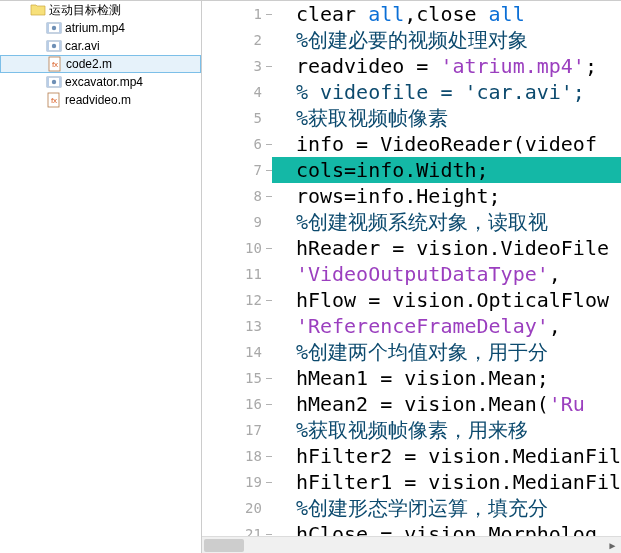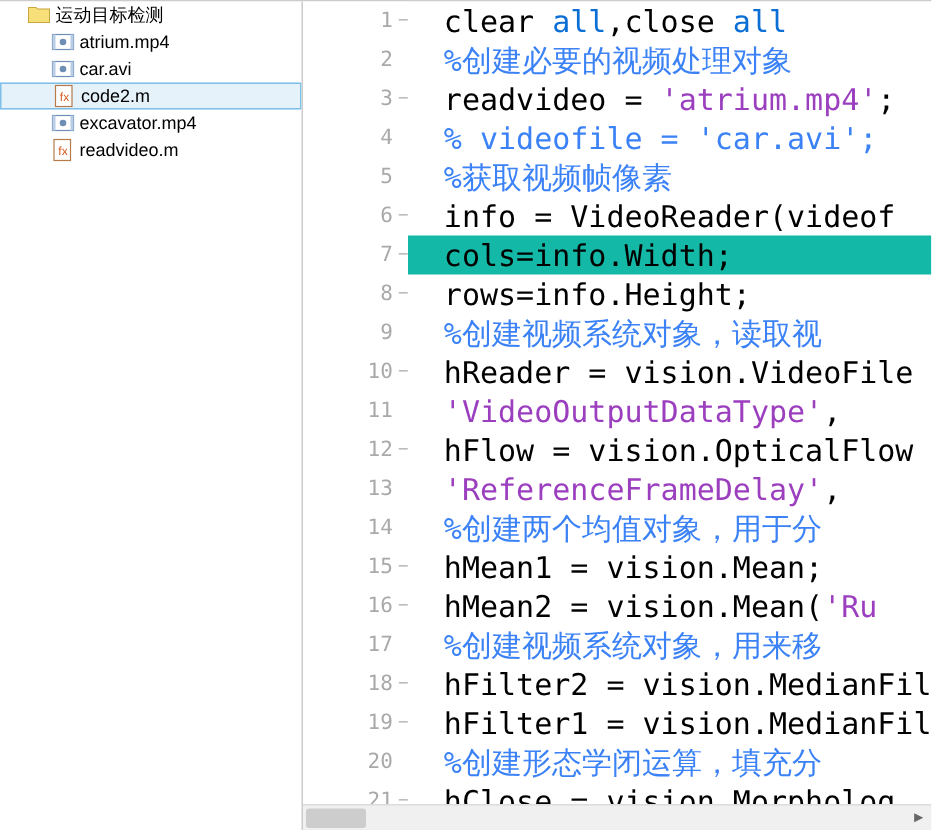--- a/index.html
+++ b/index.html
@@ -1,33 +1,33 @@
 <!DOCTYPE html>
 <html><head>
 <meta charset="utf-8">
 <style>
 html,body{margin:0;padding:0;font-family:"Microsoft YaHei",Arial,sans-serif;font-size:13px;background:#fff;color:#000;overflow:hidden}
 .container{display:flex;width:621px;height:553px;border-top:1px solid #ccc}
 .sidebar{width:281px;height:100%;background:#fff;border-right:1px solid #ccc;box-sizing:border-box;overflow:hidden}
-.file-item{display:flex;align-items:center;height:18px;padding:0 2px;white-space:nowrap;cursor:pointer}
+.file-item{display:flex;align-items:center;height:18px;padding:0 14px;white-space:nowrap;cursor:pointer}
 .file-item.selected{background:#e6f2fa;border:1px solid #7cbfe8;height:16px}
 .file-item .indent1{width:16px;display:inline-block}
 .file-item .indent2{width:32px;display:inline-block}
 .icon{width:16px;height:16px;display:inline-flex;align-items:center;justify-content:center;margin-right:3px}
 .icon svg{width:16px;height:16px}
 .filename{font-size:12px;color:#000}
 .editor{flex:1;height:100%;display:flex;flex-direction:column;background:#fff;position:relative}
 .editor-rows{flex:1;overflow:hidden}
 .row{display:flex;align-items:flex-start;height:26px}
 .gutter{width:60px;text-align:right;padding-right:10px;color:#a9a9a9;font-size:14px;line-height:26px;font-family:Consolas,monospace;position:relative;background:#fff}
 .dash{position:absolute;right:-2px;top:0;width:10px;height:26px;display:flex;align-items:center;justify-content:center;color:#999;font-size:10px}
 .code{flex:1;font-family:Consolas,"Microsoft YaHei",monospace;font-size:20px;line-height:26px;white-space:nowrap;padding-left:24px}
 .kw{color:#0b6fd6}
 .str{color:#9b3fbf}
-.com{color:#3b82f6}
+.com{color:#0c4a6e}
 .hl{background:#14b8a6;display:inline-block;width:100%}
 .hscroll{height:17px;background:#f0f0f0;border-top:1px solid #dcdcdc;position:relative}
 .hscroll .thumb{position:absolute;left:2px;top:2px;width:40px;height:13px;background:#cdcdcd;border-radius:2px}
 .hscroll .arrow{position:absolute;top:0;width:17px;height:17px;display:flex;align-items:center;justify-content:center;color:#666;font-size:10px}
 .hscroll .arrow.left{left:0}
 .hscroll .arrow.right{right:0}
 </style>
 </head>
 <body>
 
@@ -164,21 +164,21 @@
         <div class="row">
           <div class="gutter">15<span class="dash">–</span></div>
           <div class="code"><span>hMean1 = vision.Mean;</span></div>
         </div>
         <div class="row">
           <div class="gutter">16<span class="dash">–</span></div>
           <div class="code"><span>hMean2 = vision.Mean(</span><span class="str">'Ru</span></div>
         </div>
         <div class="row">
           <div class="gutter">17</div>
-          <div class="code"><span class="com">%创建视频系统对象，用来移</span></div>
+          <div class="code"><span class="com">%获取视频帧像素，用来移</span></div>
         </div>
         <div class="row">
           <div class="gutter">18<span class="dash">–</span></div>
           <div class="code"><span>hFilter2 = vision.MedianFil</span></div>
         </div>
         <div class="row">
           <div class="gutter">19<span class="dash">–</span></div>
           <div class="code"><span>hFilter1 = vision.MedianFil</span></div>
         </div>
         <div class="row">

